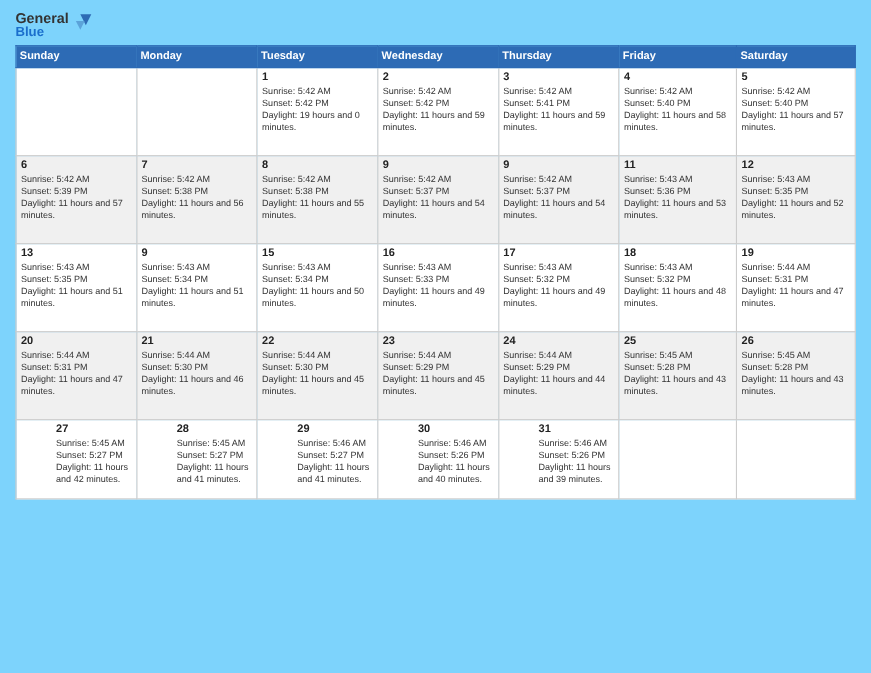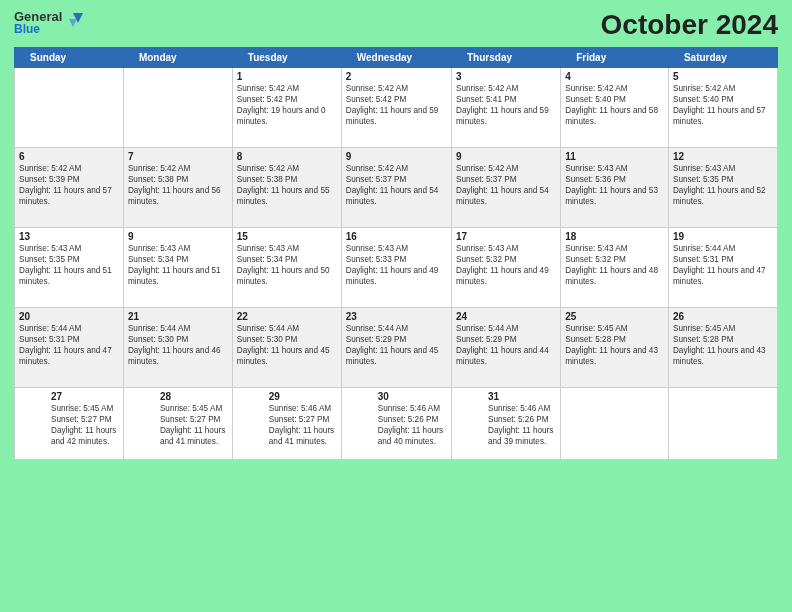--- a/index.html
+++ b/index.html
@@ -7,21 +7,21 @@
       font-family: Arial, sans-serif;
       background: #fff;
       width: 792px;
       height: 612px;
       overflow: hidden;
     }
     .page {
       width: 792px;
       height: 612px;
       padding: 10px 14px;
-      background: #86efac;
+      background: #7dd3fc;
     }
     .header {
       display: flex;
       justify-content: space-between;
       align-items: flex-start;
       margin-bottom: 6px;
     }
     .logo {
       display: flex;
       align-items: center;
@@ -59,21 +59,21 @@
       font-style: italic;
     }
     .calendar {
       width: 100%;
       border-collapse: collapse;
       font-size: 9px;
     }
     .calendar th {
       background: #2d6bb5;
       color: #fff;
-      padding: 4px 15px;
+      padding: 4px 3px;
       text-align: left;
       font-size: 10px;
       font-weight: bold;
       border: 1px solid #2d6bb5;
     }
     .calendar td {
       border: 1px solid #ccc;
       vertical-align: top;
       padding: 3px 4px;
       width: 113px;
@@ -116,21 +116,20 @@
             <span class="logo-text-blue">Blue</span>
           </div>
           <svg width="22" height="22" viewBox="0 0 22 22" style="margin-left:1px;margin-top:-6px;">
             <polygon points="8,4 18,4 13,14" fill="#2d6bb5"></polygon>
             <polygon points="4,10 12,10 8,18" fill="#5ba3d9"></polygon>
           </svg>
         </div>
       </div>
     </div>
     <div class="title-block">
-      <div class="month-title">October 2024</div>
     </div>
   </div>
 
   <table class="calendar">
     <thead>
       <tr>
 
       <th>Sunday</th>
           <th>Monday</th>
           <th>Tuesday</th>

